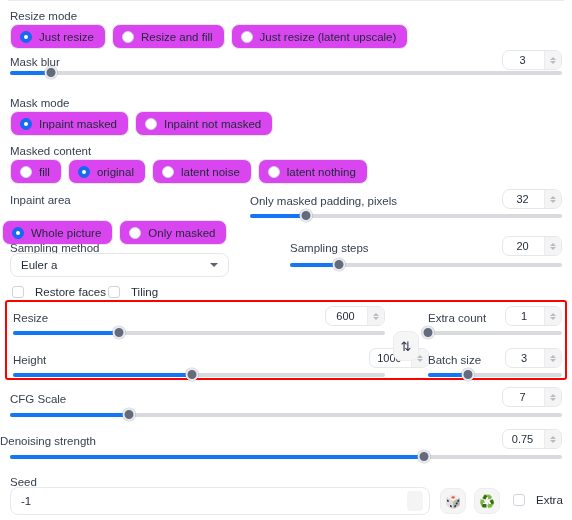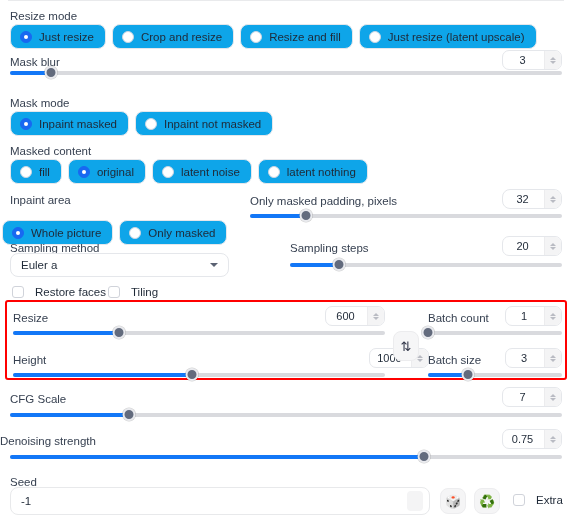--- a/index.html
+++ b/index.html
@@ -18,21 +18,21 @@
     line-height: 14px;
     white-space: nowrap;
   }
 
   
   .radio-row { display: flex; gap: 6px; align-items: center; }
   .pill {
     display: flex; align-items: center; gap: 7px;
     border: 1px solid #e5e7eb;
     border-radius: 8px;
-    background: #0ea5e9;
+    background: #d946ef;
     padding: 5px 11px 5px 9px;
     height: 25px;
     cursor: pointer;
   }
   .pill .radio {
     width: 12px; height: 12px; border-radius: 50%;
     border: 1px solid #cbd5e1;
     background: #fff;
     flex: none;
     position: relative;
@@ -170,24 +170,20 @@
   <div class="abs" style="left:10px; top:6px;">
     <span class="label">Resize mode</span>
   </div>
   <div class="abs radio-row" style="left:10px; top:24px;">
     <div class="pill checked">
       <span class="radio"></span>
       <span class="ptxt">Just resize</span>
     </div>
     <div class="pill">
       <span class="radio"></span>
-      <span class="ptxt">Crop and resize</span>
-    </div>
-    <div class="pill">
-      <span class="radio"></span>
       <span class="ptxt">Resize and fill</span>
     </div>
     <div class="pill">
       <span class="radio"></span>
       <span class="ptxt">Just resize (latent upscale)</span>
     </div>
   </div>
 
   <div class="abs" style="left:10px; top:52px;">
     <span class="label">Mask blur</span>
@@ -336,21 +332,21 @@
     <div class="track"></div>
     <div class="fill" style="width:48%"></div>
     <div class="thumb" style="left:48%"></div>
   </div>
 
   <div class="abs iconbtn" style="left:393px; top:331px; width:26px; height:30px;">
     <span class="swapglyph">⇅</span>
   </div>
 
   <div class="abs" style="left:428px; top:308px;">
-    <span class="label">Batch count</span>
+    <span class="label">Extra count</span>
   </div>
   <div class="abs numbox" style="left:505px; top:306px; width:57px;">
     <span class="nval">1</span>
     <span class="spin">
       <i class="ar up"></i>
         <i class="ar down"></i>
     </span>
   </div>
   <div class="abs slider" style="left:428px; top:326px; width:134px;">
     <div class="track"></div>

